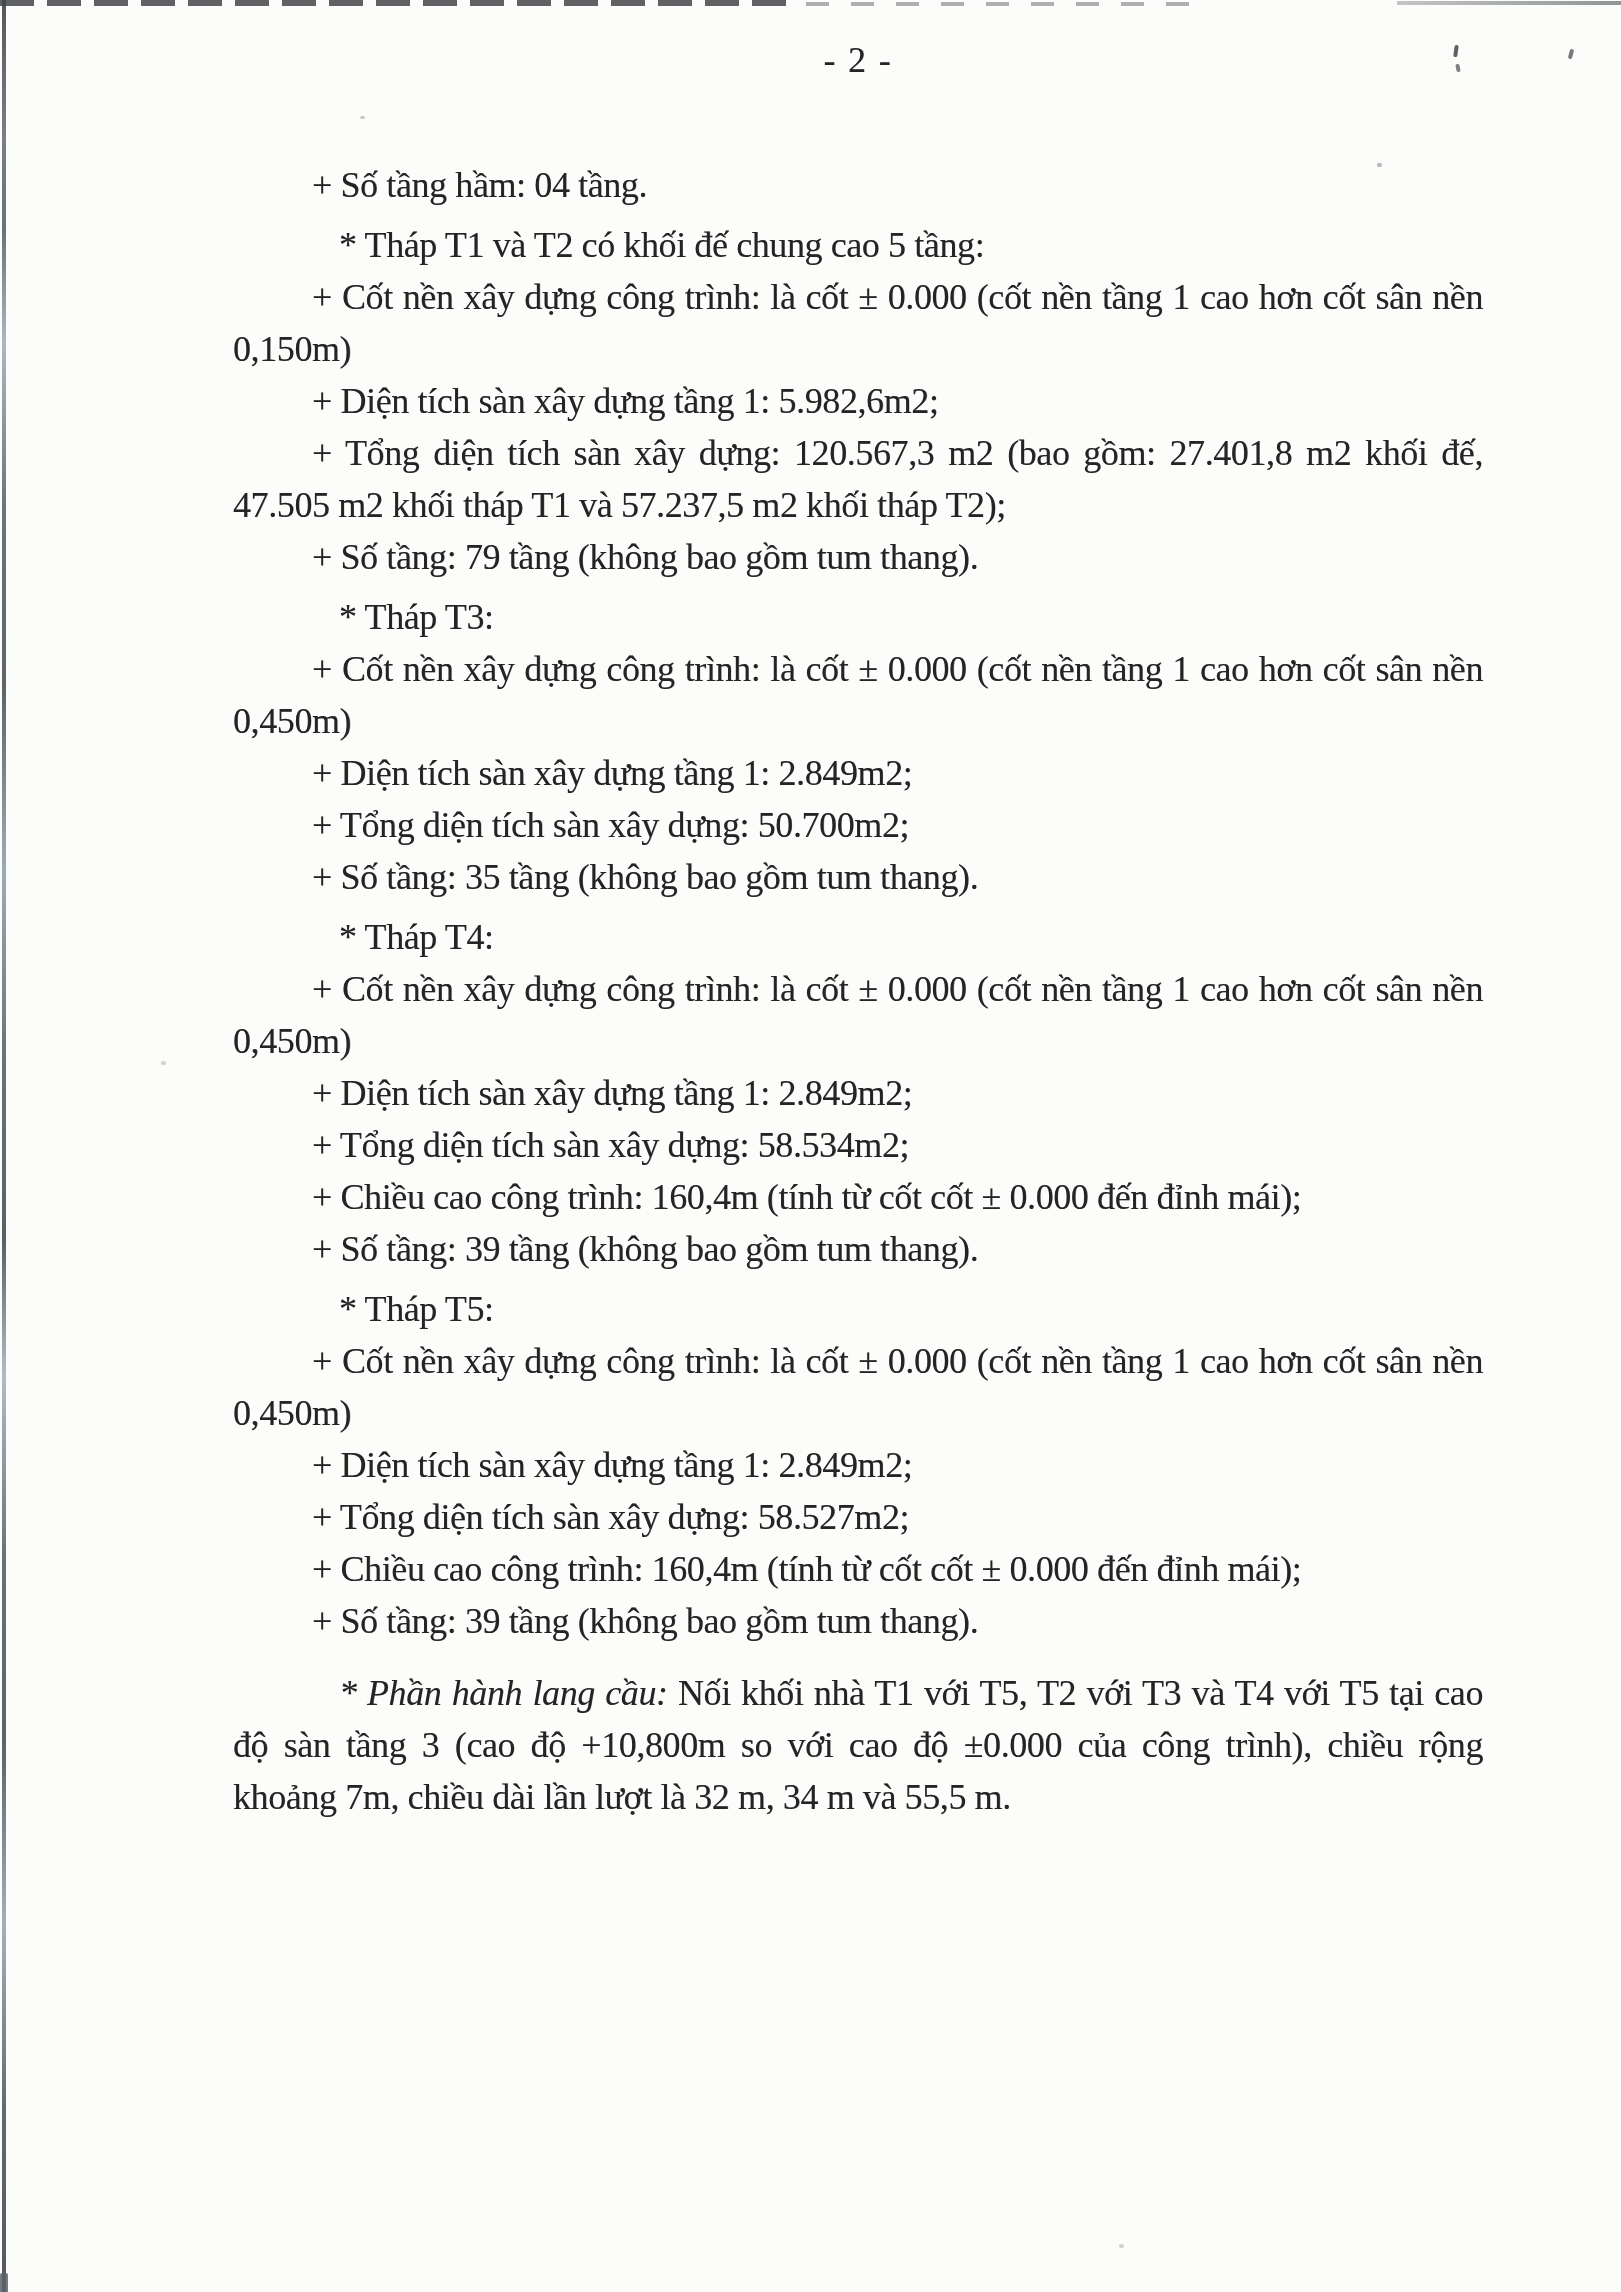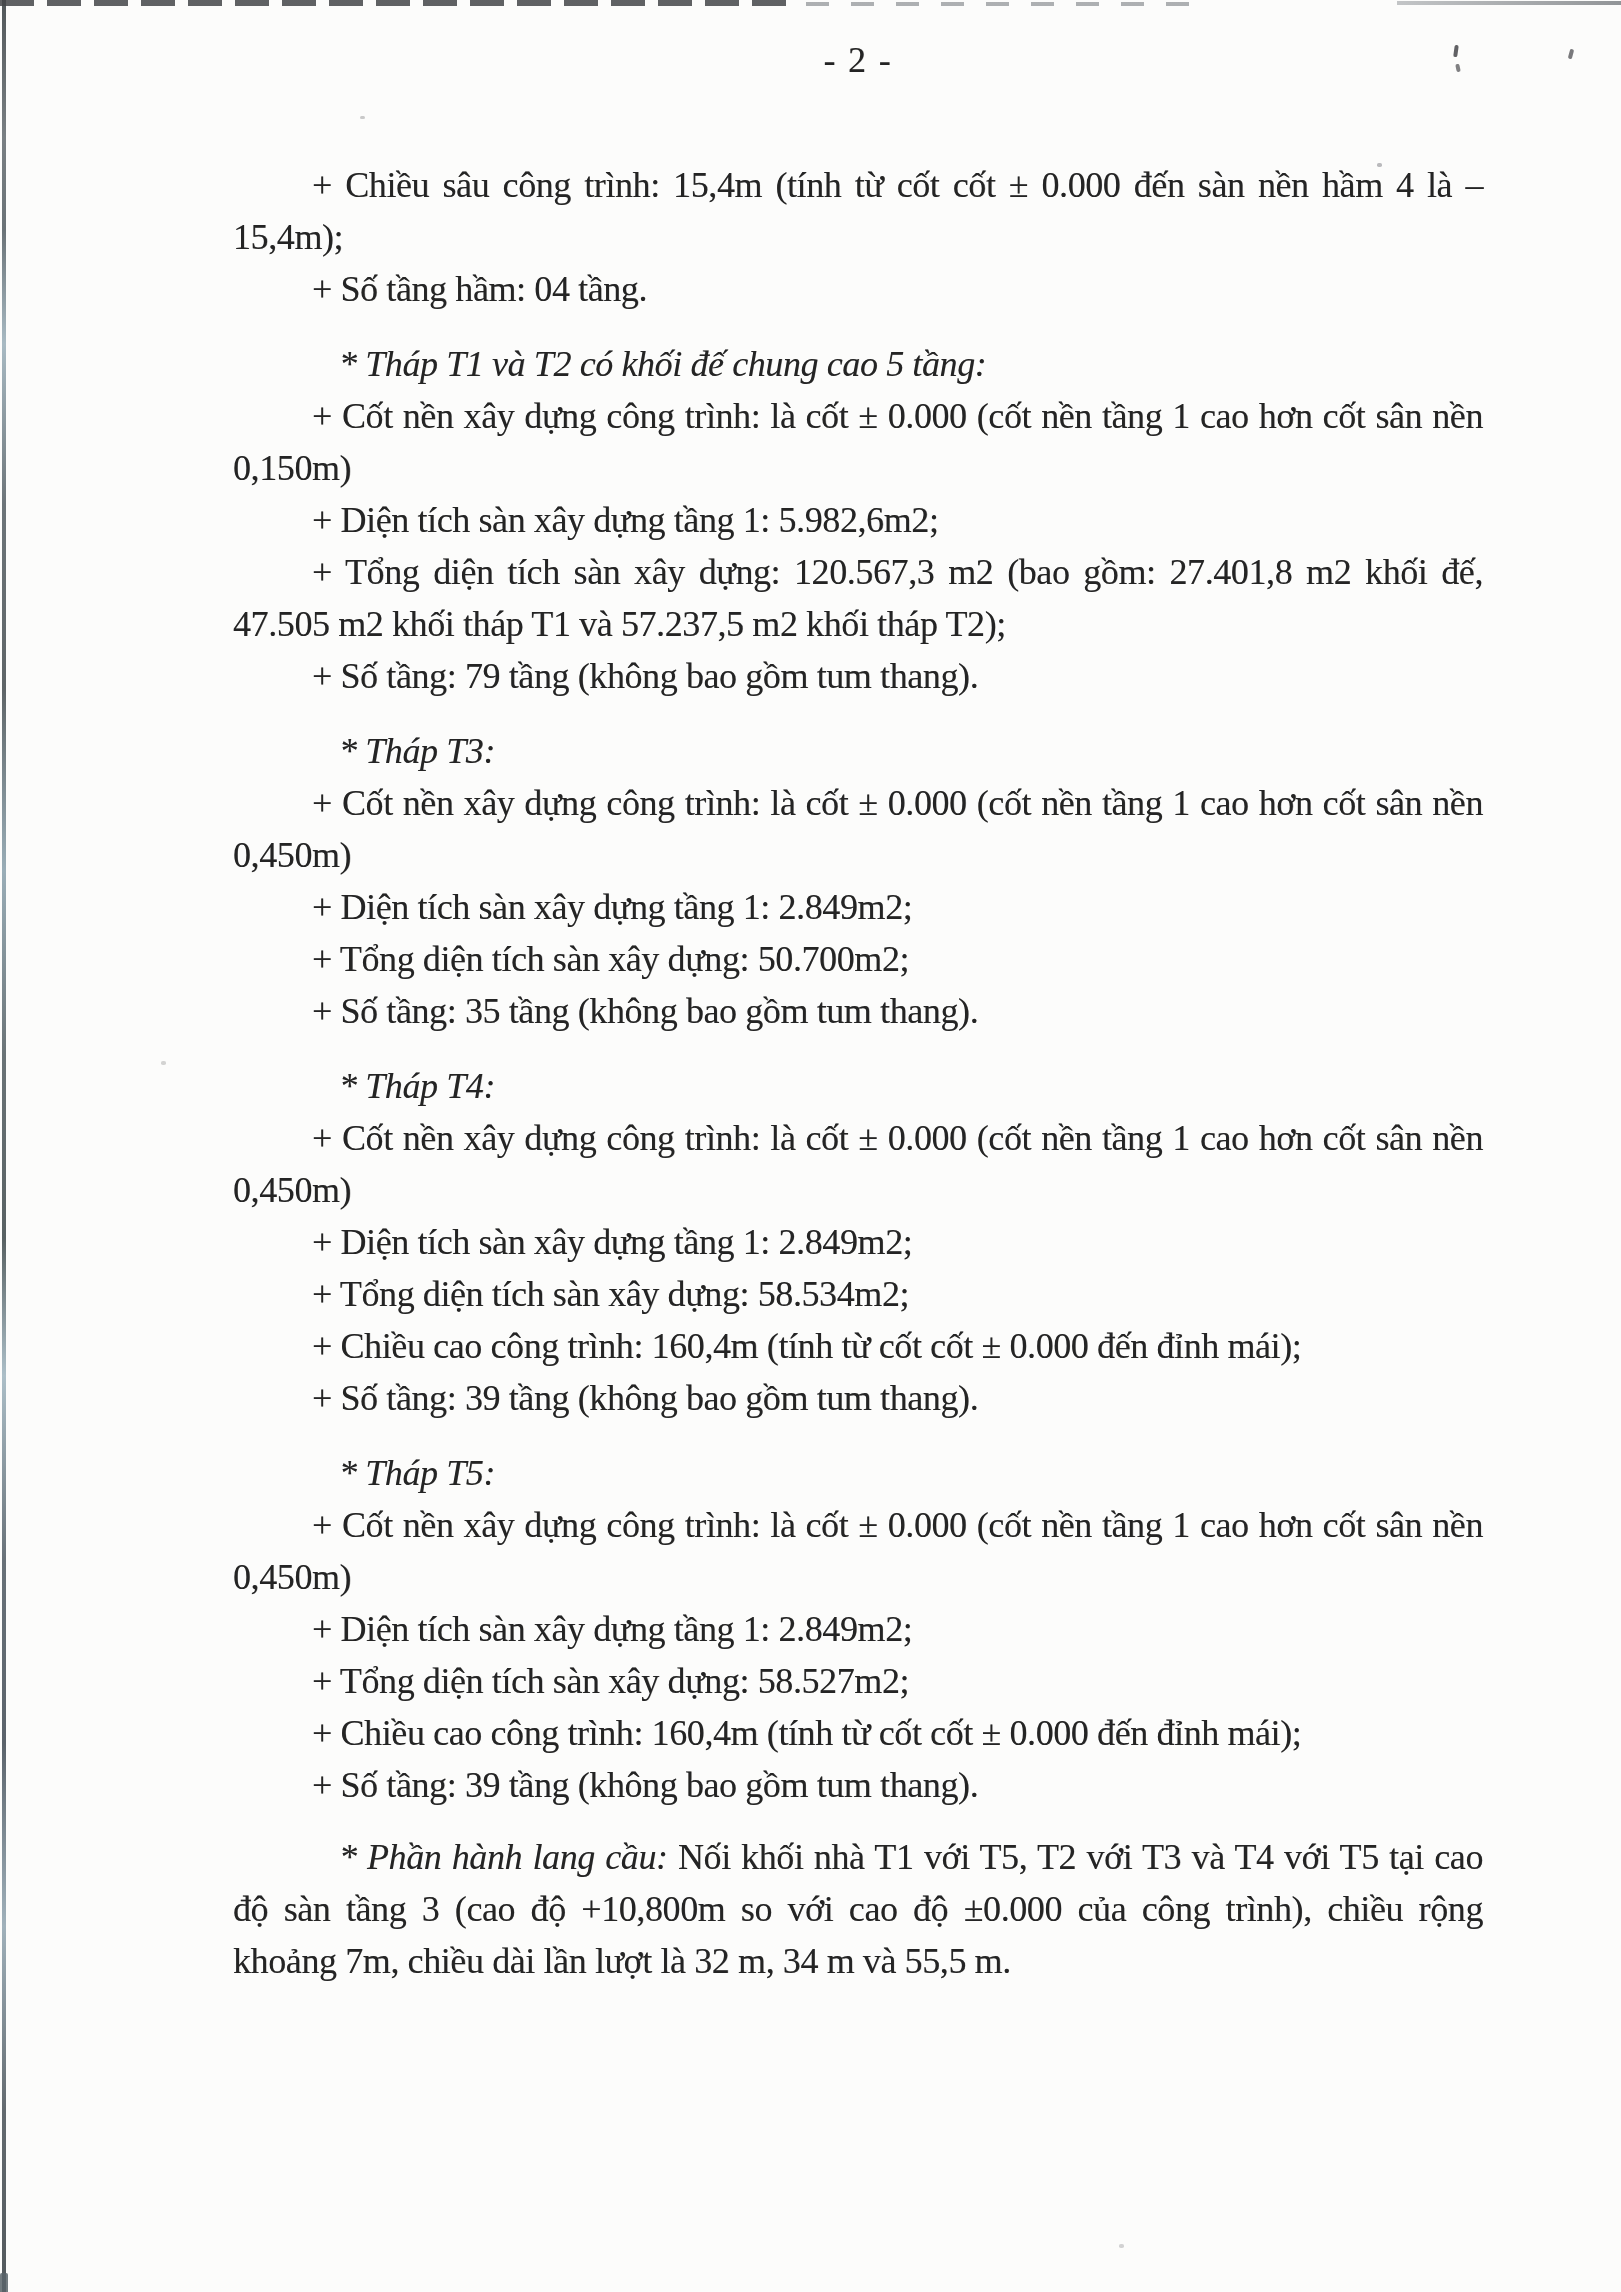--- a/index.html
+++ b/index.html
@@ -82,21 +82,21 @@
     text-align: center;
     line-height: 52px;
     margin-bottom: 73px;
     letter-spacing: 1.8px;
   }
   .para {
     margin: 0;
     text-align: justify;
   }
   .plus { text-indent: 79px; }
-  .star { text-indent: 106px; font-style: italic; margin-top: 23px; }
+  .star { text-indent: 106px; margin-top: 8px; }
   .star-lead { text-indent: 106px; margin-top: 20px; }
   .lead-italic { font-style: italic; }
 </style>
 </head>
 <body>
 
 <div class="page">
 
   <div class="edge-left"></div>
   <div class="edge-left-foot"></div>
@@ -107,21 +107,20 @@
   <div class="speck speck-2"></div>
   <div class="speck speck-3"></div>
   <div class="speck speck-4"></div>
   <div class="speck speck-5"></div>
   <div class="speck speck-6"></div>
   <div class="speck speck-7"></div>
 
   <div class="text-block">
     <div class="page-number">- 2 -</div>
     <div>
-        <p class="para plus">+ Chiều sâu công trình: 15,4m (tính từ cốt cốt ± 0.000 đến sàn nền hầm 4 là – 15,4m);</p>
         <p class="para plus">+ Số tầng hầm: 04 tầng.</p>
         <p class="para star">* Tháp T1 và T2 có khối đế chung cao 5 tầng:</p>
         <p class="para plus">+ Cốt nền xây dựng công trình: là cốt ± 0.000 (cốt nền tầng 1 cao hơn cốt sân nền 0,150m)</p>
         <p class="para plus">+ Diện tích sàn xây dựng tầng 1: 5.982,6m2;</p>
         <p class="para plus">+ Tổng diện tích sàn xây dựng: 120.567,3 m2 (bao gồm: 27.401,8 m2 khối đế, 47.505 m2 khối tháp T1 và 57.237,5 m2 khối tháp T2);</p>
         <p class="para plus">+ Số tầng: 79 tầng (không bao gồm tum thang).</p>
         <p class="para star">* Tháp T3:</p>
         <p class="para plus">+ Cốt nền xây dựng công trình: là cốt ± 0.000 (cốt nền tầng 1 cao hơn cốt sân nền 0,450m)</p>
         <p class="para plus">+ Diện tích sàn xây dựng tầng 1: 2.849m2;</p>
         <p class="para plus">+ Tổng diện tích sàn xây dựng: 50.700m2;</p>

